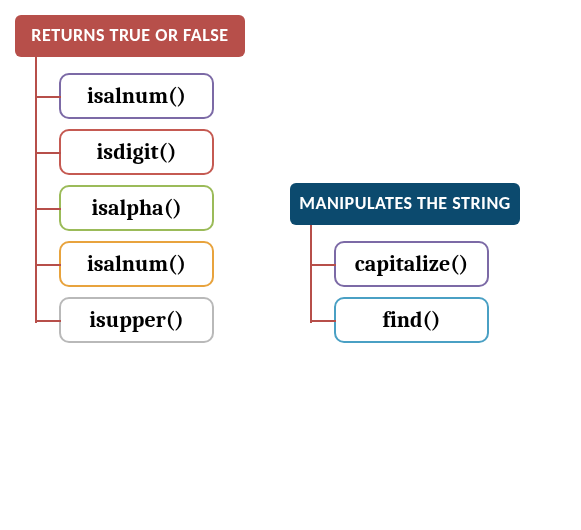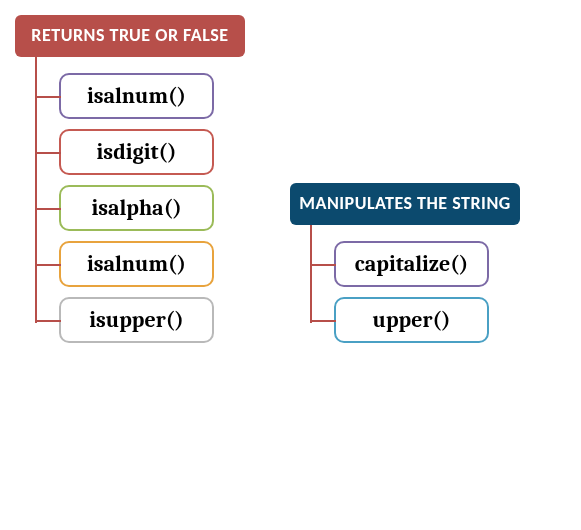--- a/index.html
+++ b/index.html
@@ -115,18 +115,18 @@
       <div class="item bc-orange">isalnum()</div>
       <div class="item bc-gray">isupper()</div>
       <div class="spine-end" style="height:28px;"></div>
     </div>
   </div>
 
   <div class="col">
     <div class="header hdr-green">MANIPULATES THE STRING</div>
     <div class="tree">
       <div class="item bc-purple">capitalize()</div>
-      <div class="item bc-blue">upper()</div>
+      <div class="item bc-blue">find()</div>
       <div class="spine-end" style="height:28px;"></div>
     </div>
   </div>
 
 </div>
 
 </body></html>

